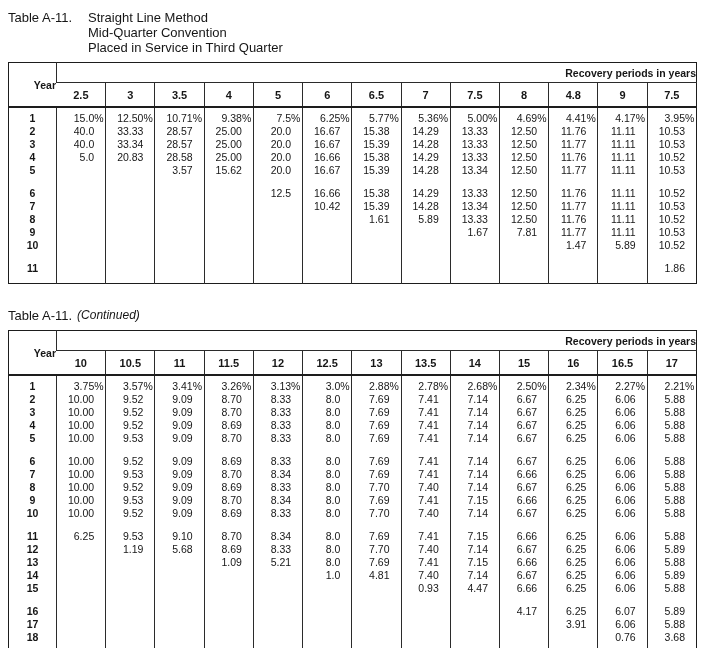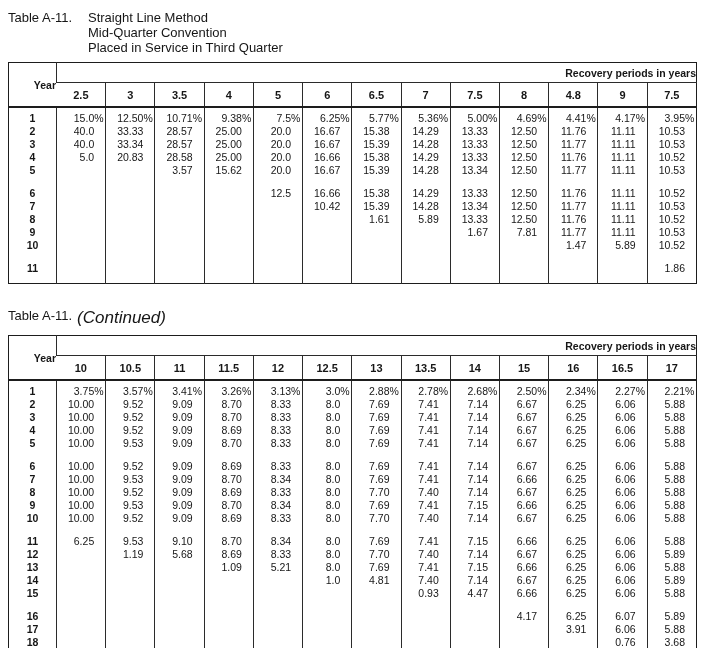--- a/index.html
+++ b/index.html
@@ -9,21 +9,21 @@
     overflow: hidden;
     font-family: "Liberation Sans", "DejaVu Sans", sans-serif;
     color: #161616;
   }
   .page { padding: 10px 8px 0 8px; }
 
   
   .title-block { display: flex; align-items: flex-start; margin: 0 0 7px 0; }
   .table-label { font-size: 13px; width: 80px; flex: 0 0 80px; white-space: nowrap; }
   .title-lines { font-size: 13px; font-weight: normal; line-height: 15px; }
-  .continued-label { font-size: 17px; font-style: italic; margin-left: 5px; }
+  .continued-label { font-size: 12px; font-style: italic; margin-left: 5px; }
   .title-block.second { margin-top: 24px; }
 
   
   table.rate-table {
     border-collapse: collapse;
     table-layout: fixed;
     width: 689px;
     border: 1.5px solid #1d1d1d;
   }
   table.rate-table col.c-year { width: 48px; }

